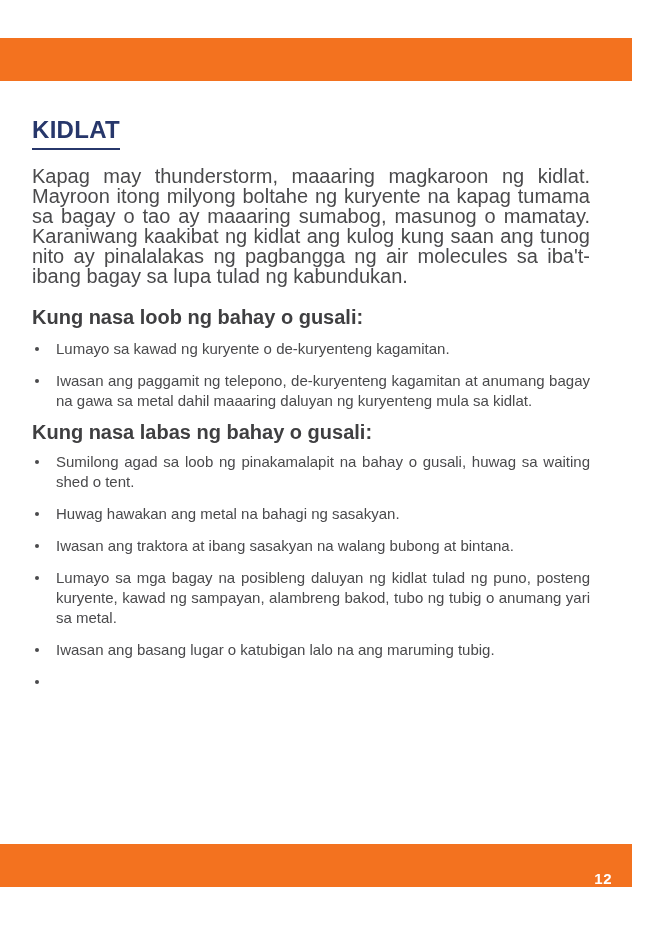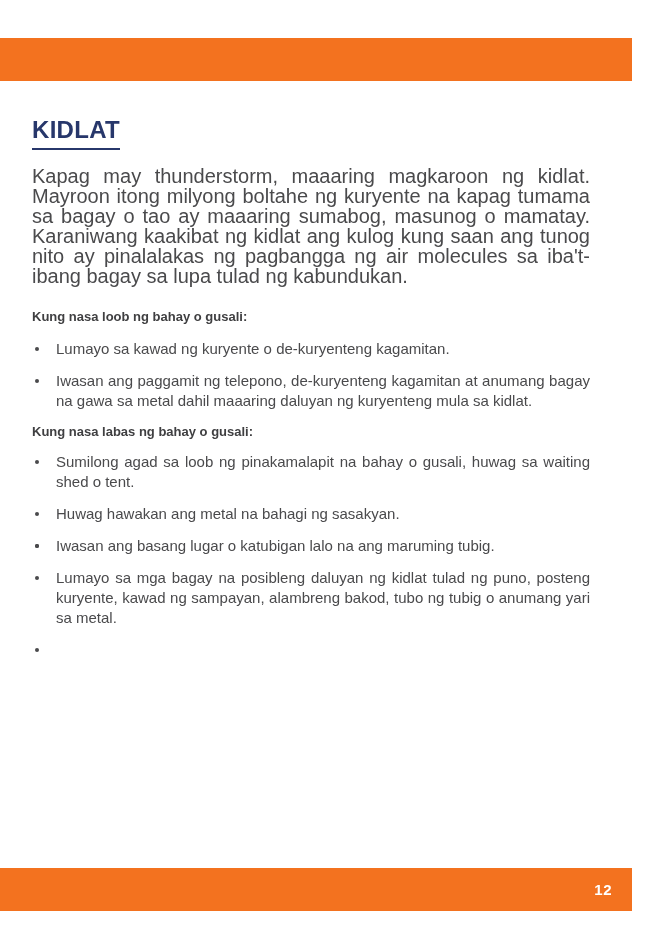--- a/index.html
+++ b/index.html
@@ -18,25 +18,25 @@
     overflow: hidden;
   }
   .top-bar {
     position: absolute;
     left: 0; top: 38px;
     width: 632px; height: 43px;
     background: var(--orange);
   }
   .bottom-bar {
     position: absolute;
-    left: 0; top: 868px;
+    left: 0; top: 844px;
     width: 632px; height: 43px;
     background: var(--orange);
     display: flex;
-    align-items: center;
+    align-items: flex-end;
     justify-content: flex-end;
     padding-right: 20px;
   }
   .page-num {
     color: #ffffff;
     font-weight: bold;
     font-size: 15px;
     letter-spacing: 0.5px;
   }
   .content {
@@ -58,21 +58,21 @@
   h1.doc-title { margin-bottom: 16px; }
   h2.doc-title { margin-bottom: 13px; }
   p.body-par {
     font-size: 20px;
     line-height: 20px;
     color: var(--body);
     text-align: justify;
     margin-bottom: 22px;
   }
   p.subhead {
-    font-size: 13px;
+    font-size: 20px;
     line-height: 18px;
     font-weight: bold;
     color: #3F3F41;
     margin-bottom: 13px;
   }
   p.subhead.second { margin-bottom: 11px; }
   ul.bullets {
     list-style: none;
     margin-bottom: 4px;
   }
@@ -126,28 +126,29 @@
         <li>
           <span class="bullet-dot"></span>
           <span>Sumilong agad sa loob ng pinakamalapit na bahay o gusali, huwag sa waiting shed o tent.</span>
         </li>
         <li>
           <span class="bullet-dot"></span>
           <span>Huwag hawakan ang metal na bahagi ng sasakyan.</span>
         </li>
         <li>
           <span class="bullet-dot"></span>
+          <span>Iwasan ang traktora at ibang sasakyan na walang bubong at bintana.</span>
+        </li>
+        <li>
+          <span class="bullet-dot"></span>
+          <span>Lumayo sa mga bagay na posibleng daluyan ng kidlat tulad ng puno, posteng kuryente, kawad ng sampayan, alambreng bakod, tubo ng tubig o anumang yari sa metal.</span>
         </li>
         <li>
           <span class="bullet-dot"></span>
           <span>Iwasan ang basang lugar o katubigan lalo na ang maruming tubig.</span>
-        </li>
-        <li>
-          <span class="bullet-dot"></span>
-          <span>Lumayo sa mga bagay na posibleng daluyan ng kidlat tulad ng puno, posteng kuryente, kawad ng sampayan, alambreng bakod, tubo ng tubig o anumang yari sa metal.</span>
         </li>
         <li>
           <span class="bullet-dot"></span>
         </li>
       </ul>
     </div>
 
   </div>
 
   <div class="bottom-bar">

